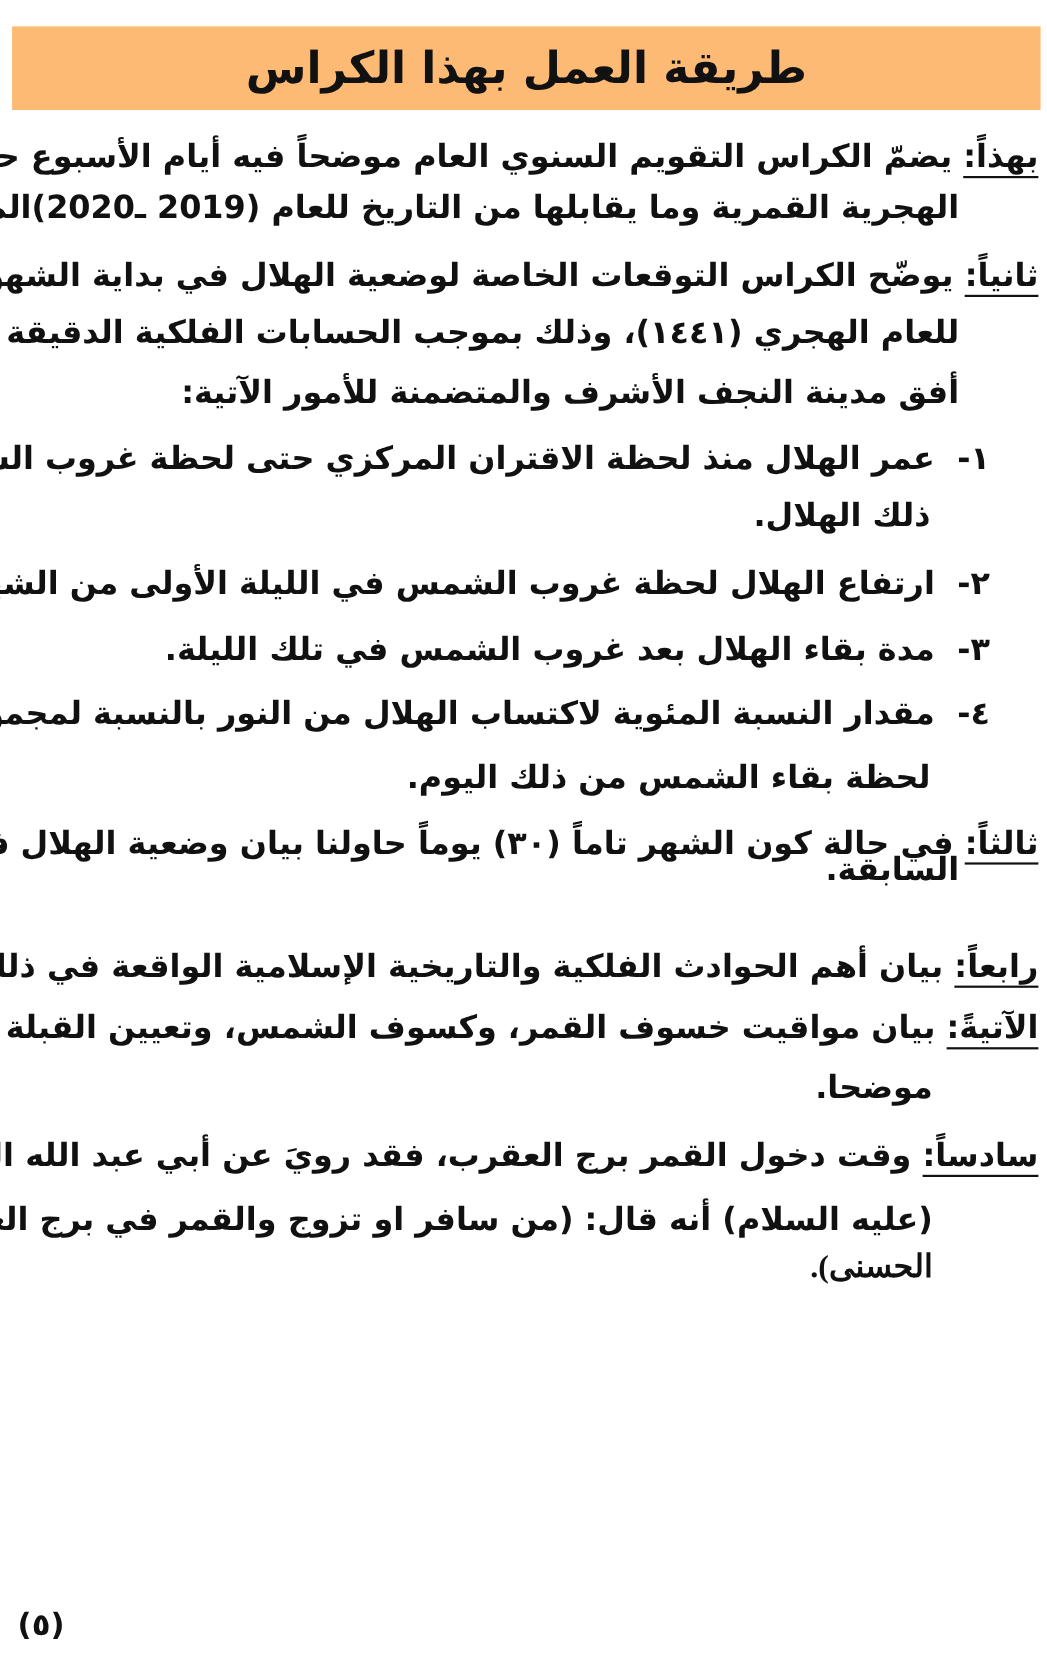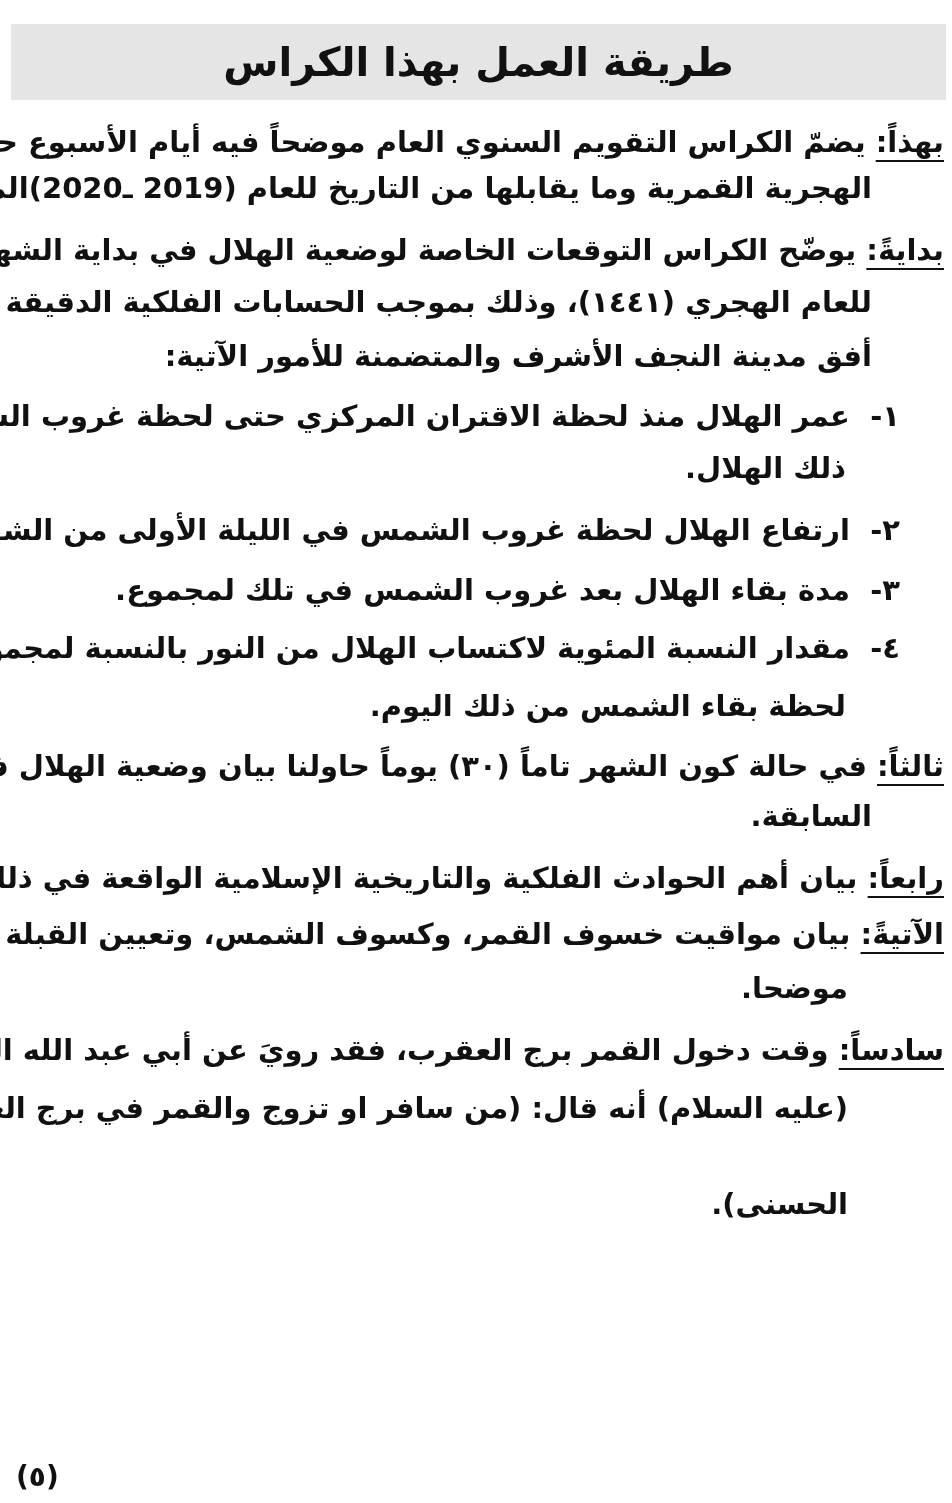--- a/index.html
+++ b/index.html
@@ -2,21 +2,21 @@
 <html><head>
 <meta charset="utf-8">
 <style>
   html, body { margin: 0; padding: 0; background: #ffffff; }
   body {
     width: 952px; height: 1503px; position: relative; overflow: hidden;
     font-family: "DejaVu Sans", sans-serif; color: #111111;
   }
   .header-bar {
     position: absolute; left: 11px; top: 24px; width: 935px; height: 76px;
-    background: #e5e5e5;
+    background: #fdba74;
     display: flex; align-items: center; justify-content: center;
   }
   .header-title {
     font-size: 40px; font-weight: bold; direction: rtl; color: #111;
   }
   .line {
     position: absolute; direction: rtl; white-space: nowrap;
     font-size: 29px; font-weight: bold; line-height: 40px; color: #111;
   }
   .full { right: 8px; left: 12px; text-align: justify; text-align-last: justify; }
@@ -39,65 +39,65 @@
   <span class="header-title">طريقة العمل بهذا الكراس</span>
 </div>
 
 <div class="line full" style="top:122px;">
   <span class="label">بهذاً:</span>
   <span>يضمّ الكراس التقويم السنوي العام موضحاً فيه أيام الأسبوع حسب الشهور</span>
 </div>
 <div class="line cont" style="top:168px;">الهجرية القمرية وما يقابلها من التاريخ للعام (2019 ـ2020)الميلادي.</div>
 
 <div class="line full" style="top:230px;">
-  <span class="label">بدايةً:</span>
+  <span class="label">ثانياً:</span>
   <span>يوضّح الكراس التوقعات الخاصة لوضعية الهلال في بداية الشهور القمرية</span>
 </div>
 <div class="line cont-full" style="top:282px;">للعام الهجري (١٤٤١)، وذلك بموجب الحسابات الفلكية الدقيقة وحسب</div>
 <div class="line cont" style="top:336px;">أفق مدينة النجف الأشرف والمتضمنة للأمور الآتية:</div>
 
 <div class="line full" style="top:396px; right:52px;">
   <span class="num">١-</span>
   <span>عمر الهلال منذ لحظة الاقتران المركزي حتى لحظة غروب الشمس من</span>
 </div>
 <div class="line cont" style="top:448px; right:106px;">ذلك الهلال.</div>
 
 <div class="line" style="top:510px; right:52px;">
   <span class="num">٢-</span>
   <span>ارتفاع الهلال لحظة غروب الشمس في الليلة الأولى من الشهر القمري.</span>
 </div>
 
 <div class="line" style="top:570px; right:52px;">
   <span class="num">٣-</span>
-  <span>مدة بقاء الهلال بعد غروب الشمس في تلك لمجموع.</span>
+  <span>مدة بقاء الهلال بعد غروب الشمس في تلك الليلة.</span>
 </div>
 
 <div class="line full" style="top:628px; right:52px;">
   <span class="num">٤-</span>
   <span>مقدار النسبة المئوية لاكتساب الهلال من النور بالنسبة لمجموع قرص القمر</span>
 </div>
 <div class="line cont" style="top:686px; right:106px;">لحظة بقاء الشمس من ذلك اليوم.</div>
 
 <div class="line full" style="top:746px;">
   <span class="label">ثالثاً:</span>
   <span>في حالة كون الشهر تاماً (٣٠) يوماً حاولنا بيان وضعية الهلال في الليلة</span>
 </div>
-<div class="line cont" style="top:796px;">السابقة.</div>
+<div class="line cont" style="top:770px;">السابقة.</div>
 
 <div class="line" style="top:858px; right:8px;">
   <span class="label">رابعاً:</span>
   <span>بيان أهم الحوادث الفلكية والتاريخية الإسلامية الواقعة في ذلك الشهر.</span>
 </div>
 
 <div class="line full" style="top:914px;">
   <span class="label">الآتيةً:</span>
   <span>بيان مواقيت خسوف القمر، وكسوف الشمس، وتعيين القبلة بمراقبة</span>
 </div>
 <div class="line cont" style="top:968px; right:104px;">موضحا.</div>
 
 <div class="line full" style="top:1030px;">
   <span class="label">سادساً:</span>
   <span>وقت دخول القمر برج العقرب، فقد رويَ عن أبي عبد الله الصادق</span>
 </div>
 <div class="line cont-full" style="top:1088px; right:104px;">(عليه السلام) أنه قال: (من سافر او تزوج والقمر في برج العقرب لم يرَ</div>
-<div class="line cont" style="top:1184px; right:104px;">الحسنى).</div>
+<div class="line cont" style="top:1132px; right:104px;font-family:Liberation Serif, serif;">الحسنى).</div>
 
 <div class="page-number">(٥)</div>
 
 </body></html>

